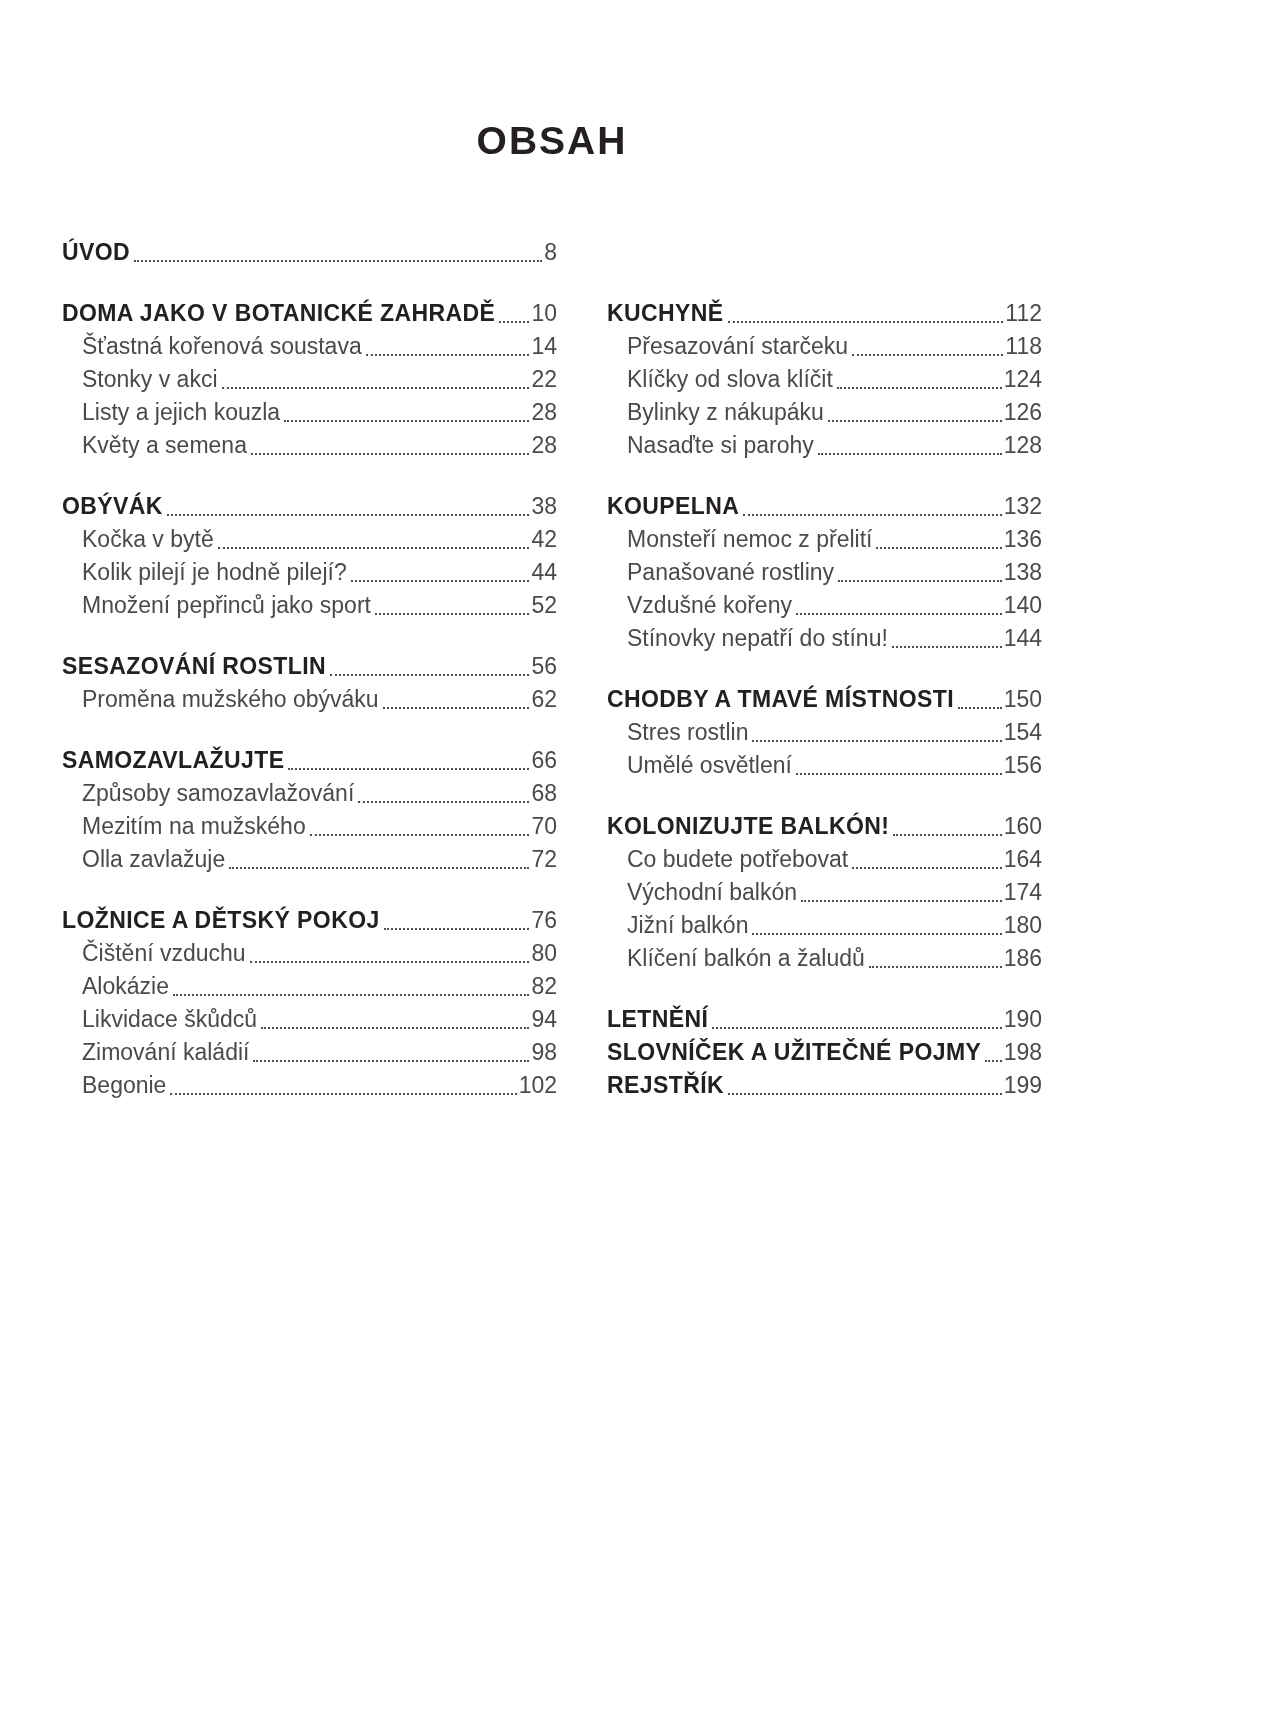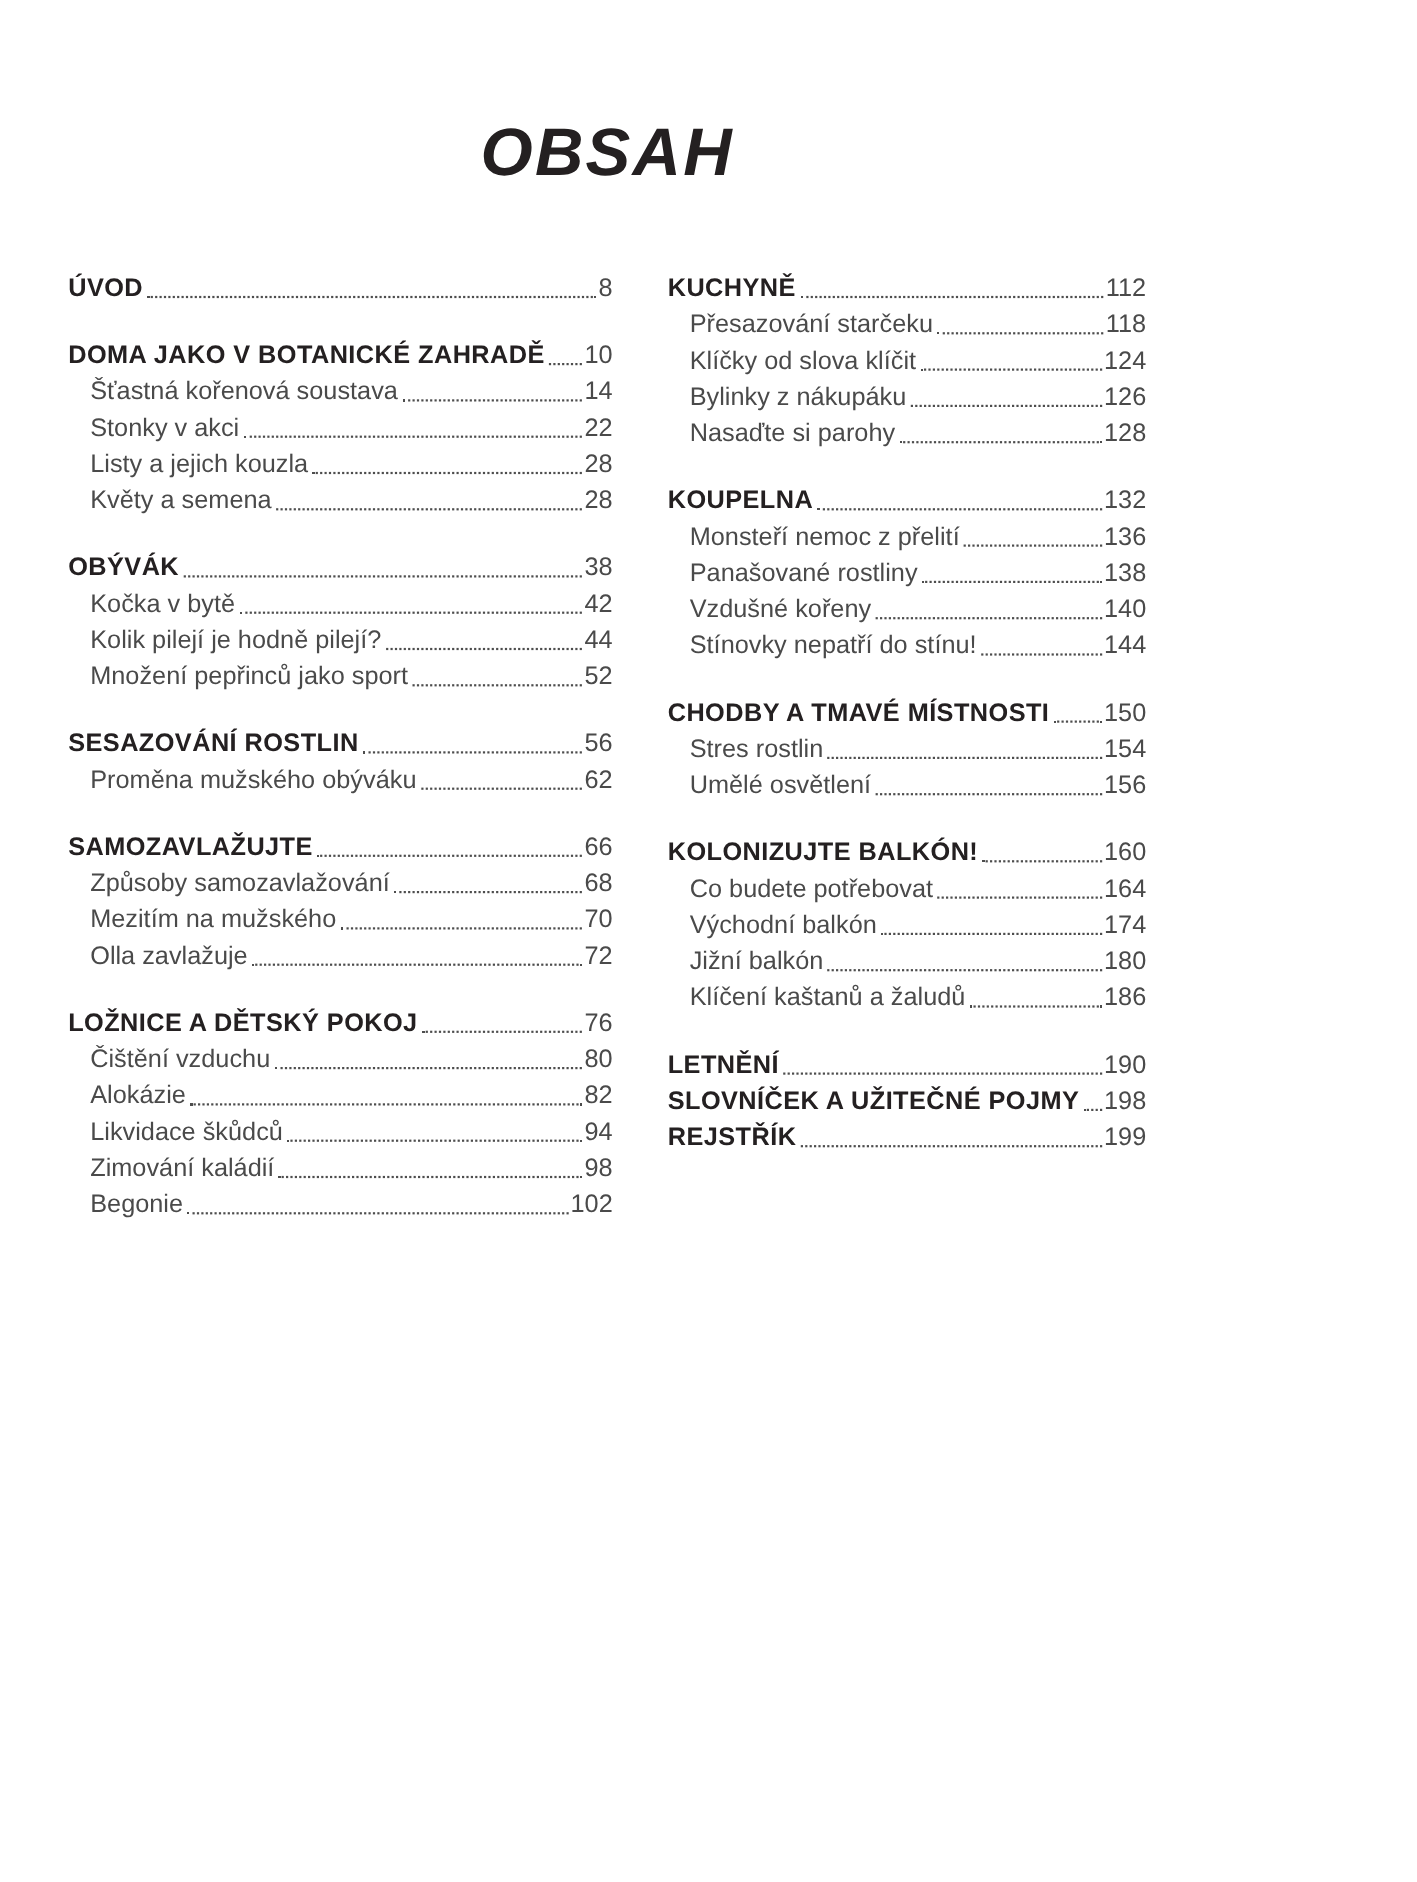--- a/index.html
+++ b/index.html
@@ -15,36 +15,36 @@
     color: #2a2627;
     overflow: hidden;
   }
   .page {
     padding: 108px 0 0 62px;
     width: 1060px;
   }
   .title {
     width: 980px;
     text-align: center;
-    font-size: 61px;
+    font-size: 39px;
     font-weight: 700;
     letter-spacing: 2px;
     color: #242021;
-    margin: 0 0 76px 0;
+    margin: 13px 0 76px 0;
     line-height: 1;
-    font-style: italic;
   }
   .columns {
     display: flex;
     gap: 50px;
     width: 980px;
   }
   .col {
     display: flex;
     flex-direction: column;
+    justify-content: flex-end;
   }
   .col-left  { width: 495px; }
   .col-right { width: 435px; }
   .group { margin-bottom: 28px; }
   .group:last-child { margin-bottom: 16px; }
   .row {
     display: flex;
     align-items: baseline;
     line-height: 33px;
     font-size: 23px;
@@ -292,21 +292,21 @@
             <span class="label">Východní balkón</span>
             <span class="leader"></span>
             <span class="pagenum">174</span>
           </div>
           <div class="row item">
             <span class="label">Jižní balkón</span>
             <span class="leader"></span>
             <span class="pagenum">180</span>
           </div>
           <div class="row item">
-            <span class="label">Klíčení kaštanů a žaludů</span>
+            <span class="label">Klíčení balkón a žaludů</span>
             <span class="leader"></span>
             <span class="pagenum">186</span>
           </div>
         </div>
         <div class="group">
           <div class="row head">
             <span class="label">LETNĚNÍ</span>
             <span class="leader"></span>
             <span class="pagenum">190</span>
           </div>

